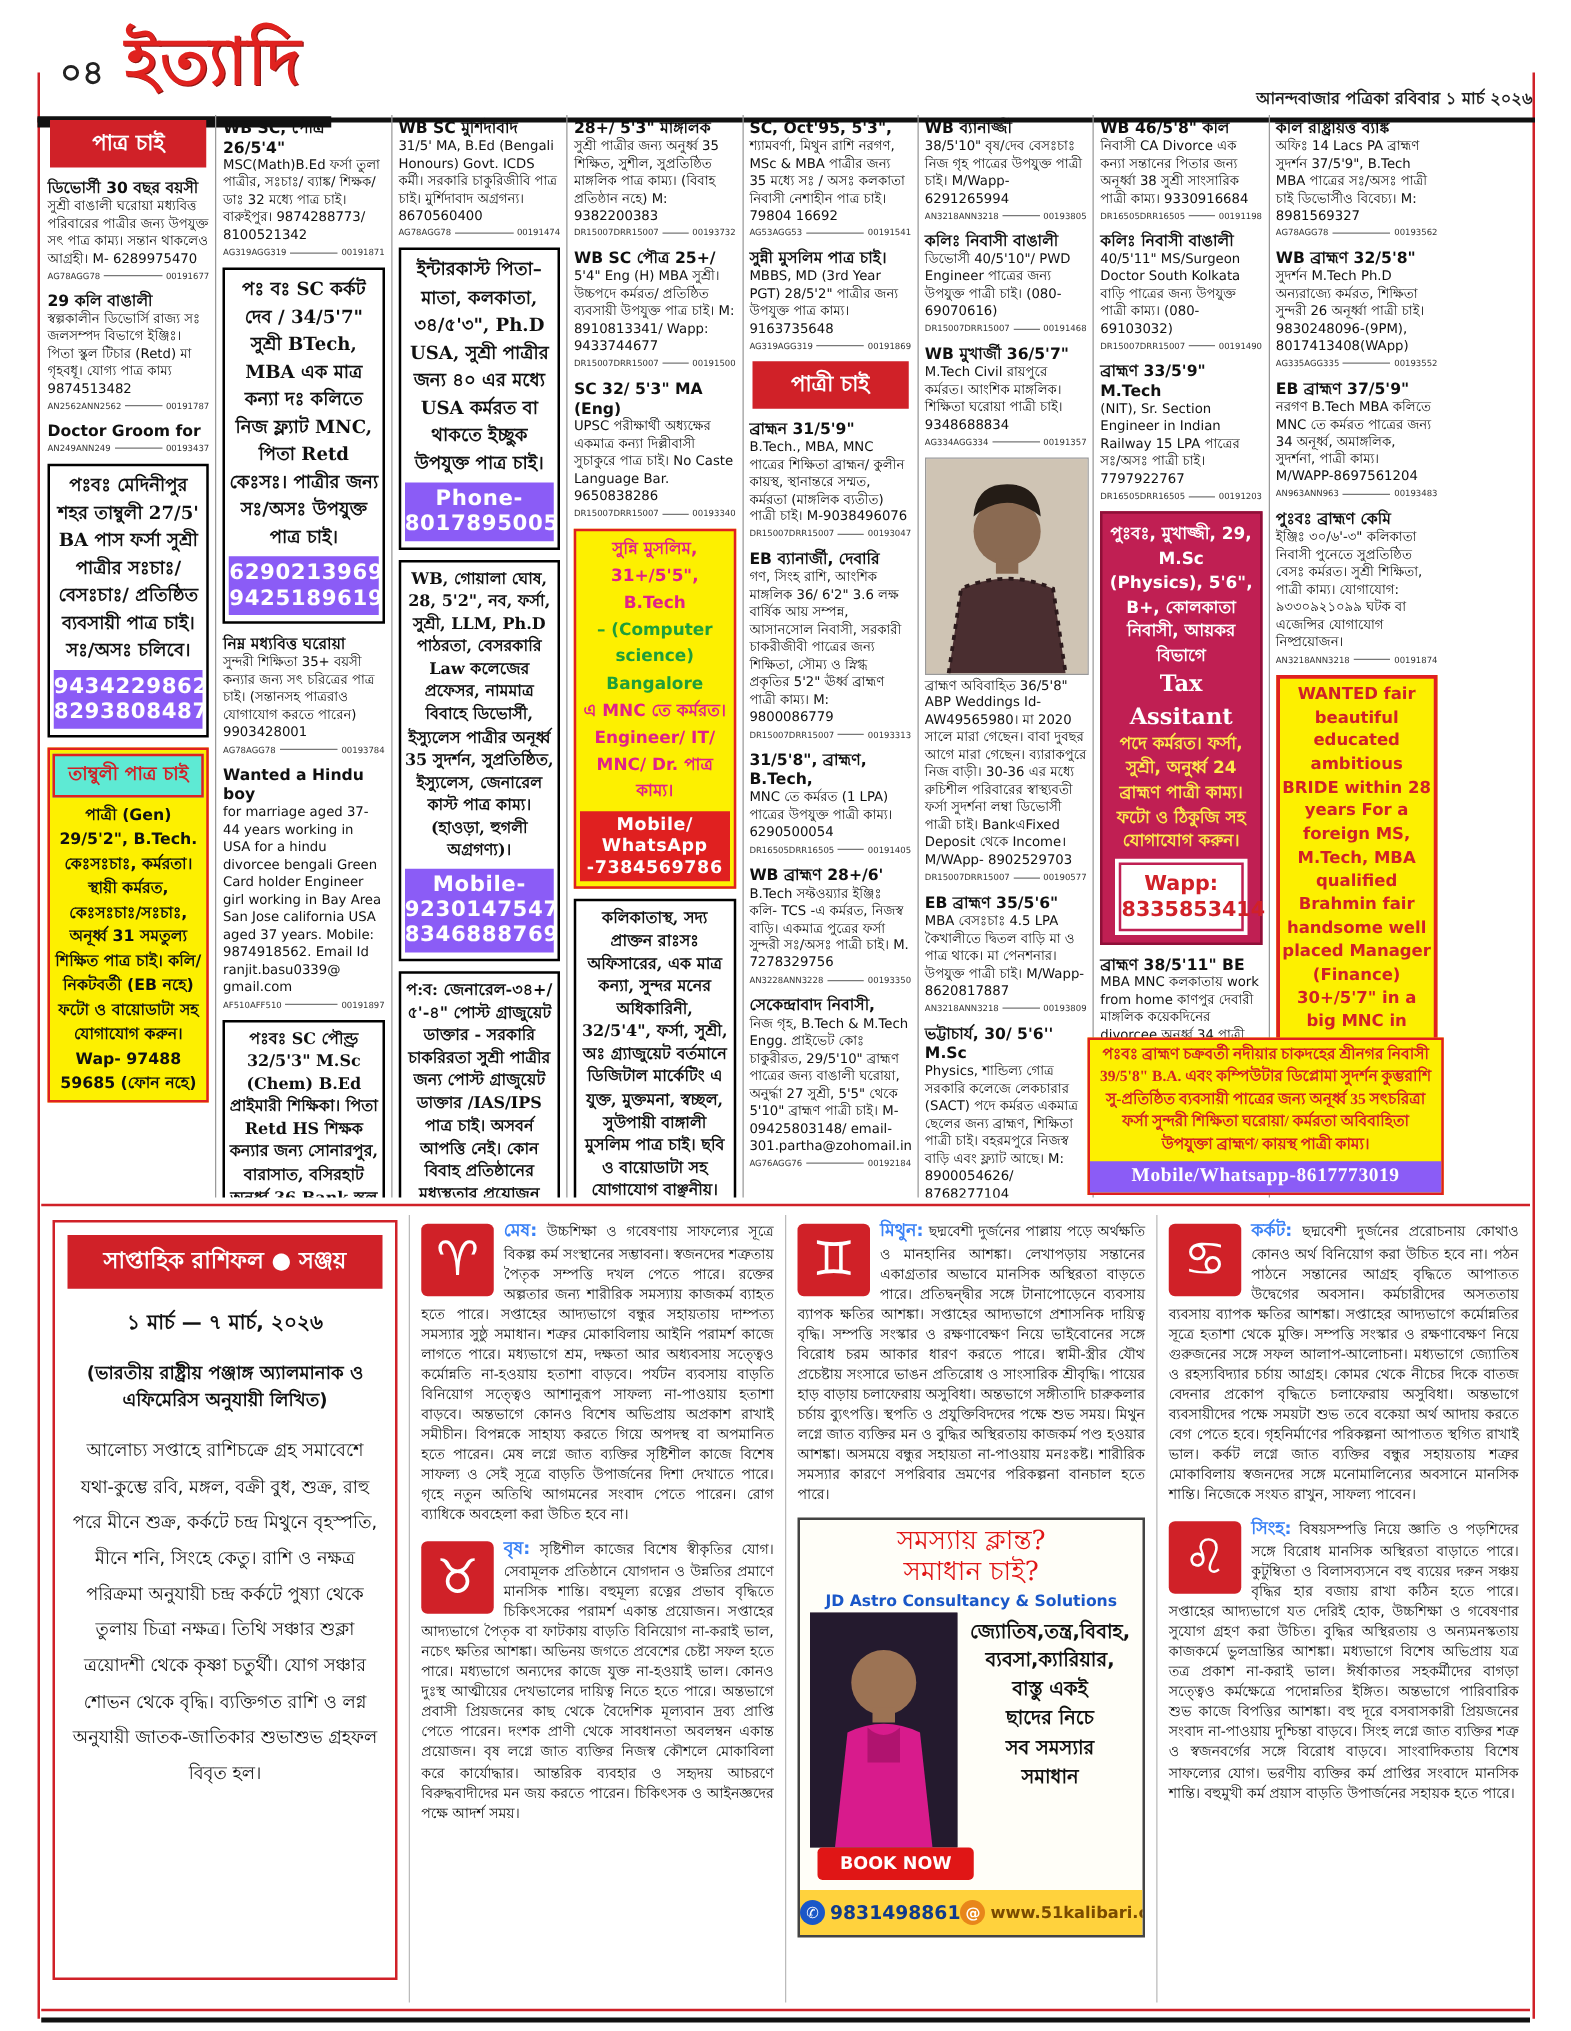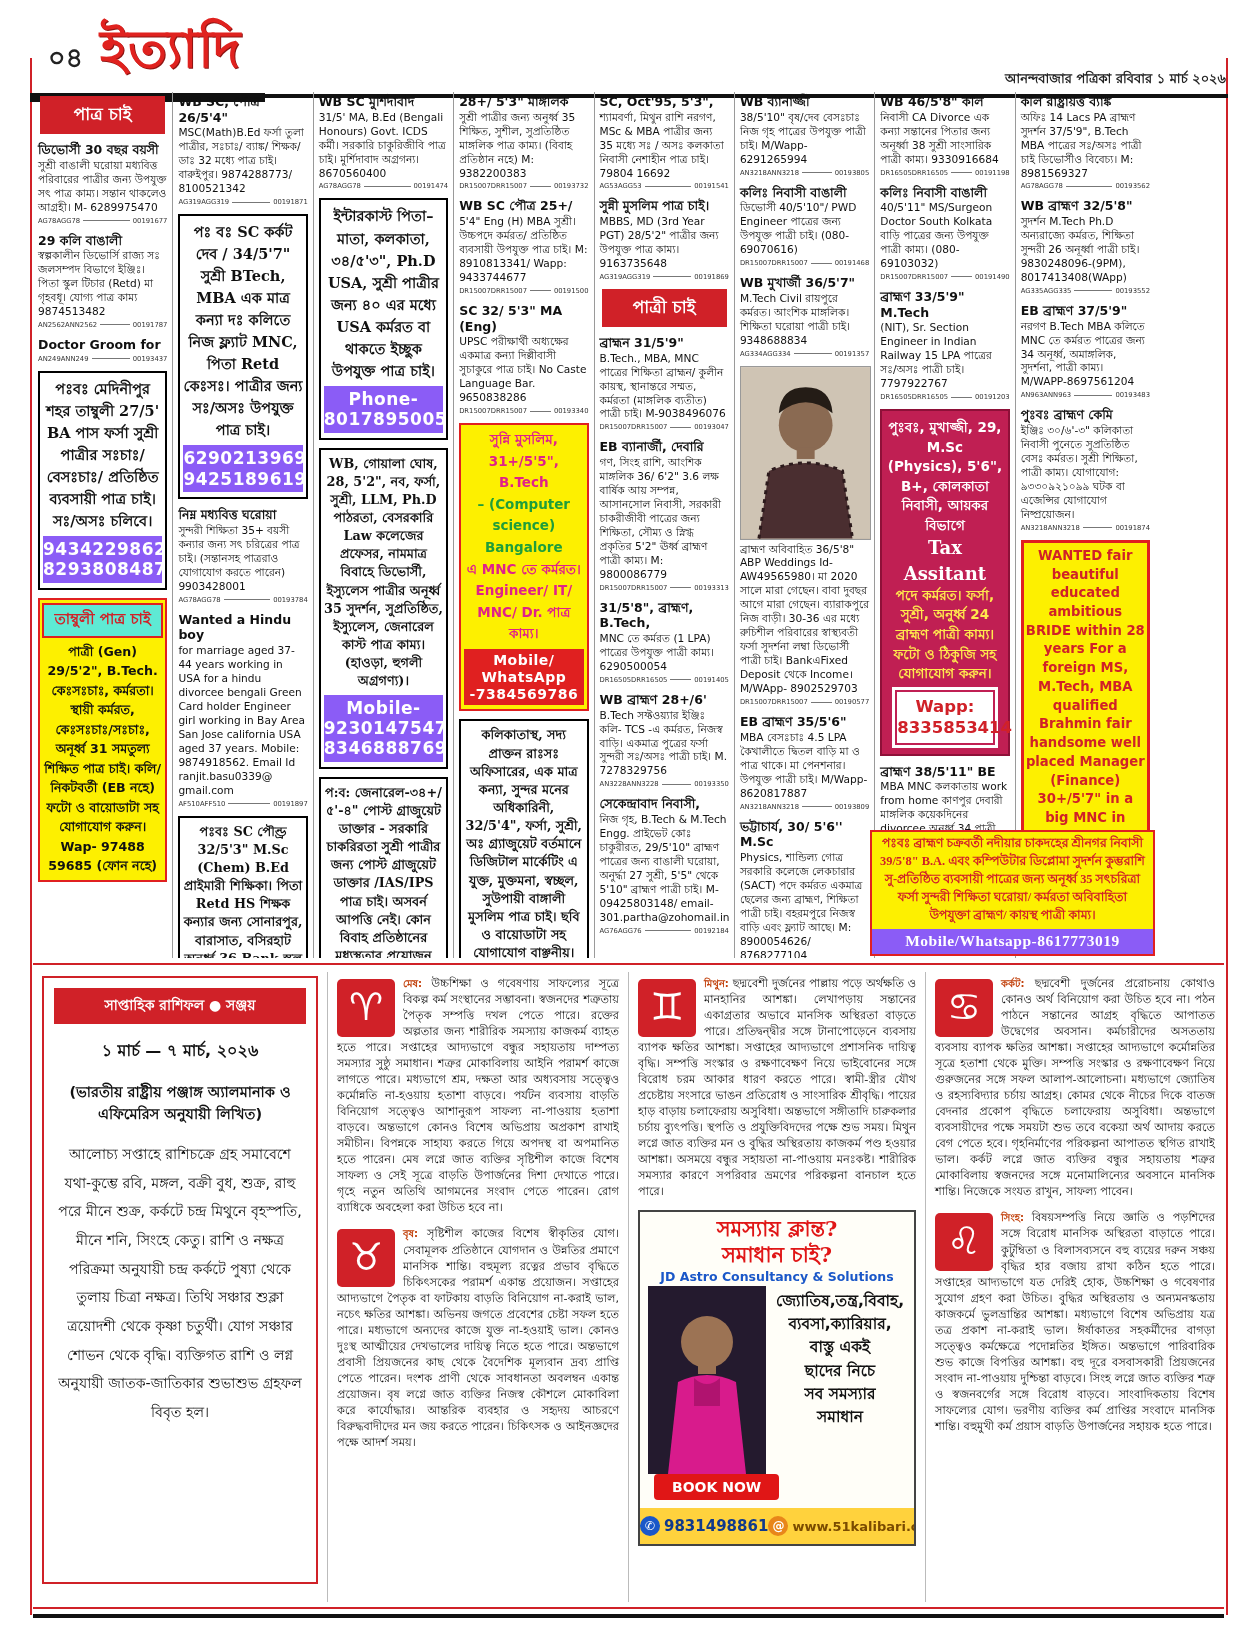--- a/index.html
+++ b/index.html
@@ -57,33 +57,33 @@
   .banner .bar{font-size:15.5px;margin-top:2px;}
 
   
   .horo-rule{position:absolute;left:33px;right:33px;top:963px;height:2px;background:#d02128;}
   .horoscope{position:absolute;left:33px;right:33px;top:972px;height:630px;display:flex;}
   .hcol{padding:4px 9px;border-left:1px solid #bbb;overflow:hidden;}
   .hcol:first-child{border-left:none;}
   .hc-intro{width:276px;}
   .hc-b{width:282px;}.hc-c{width:278px;}.hc-d{flex:1;}
   .intro-box{border:2px solid #d02128;height:608px;padding:10px 10px;box-sizing:border-box;}
-  .intro-head{background:#d02128;color:#fff;font-weight:bold;font-size:14px;text-align:center;padding:6px 0;}
+  .intro-head{background:#d02128;color:#fff;font-weight:bold;font-size:18px;text-align:center;padding:6px 0;}
   .intro-date{font-weight:bold;font-size:16px;text-align:center;margin-top:14px;}
   .intro-note{font-weight:bold;font-size:14.5px;text-align:center;margin-top:16px;line-height:1.55;}
   .intro-text{font-size:14.2px;text-align:center;margin-top:14px;line-height:2.02;}
   .h-sign{font-size:11.3px;line-height:1.42;text-align:justify;margin-bottom:10px;}
   .h-icon{float:left;width:58px;height:58px;background:#d02128;color:#fff;border-radius:5px;
           display:flex;align-items:center;justify-content:center;font-size:38px;margin:3px 8px 2px 0;}
-  .sig{color:#c2410c;font-weight:bold;font-size:10px;}
+  .sig{color:#3b82f6;font-weight:bold;font-size:14px;}
 
   
   .astro{border:2px solid #444;margin-top:4px;height:332px;position:relative;background:#fffef8;overflow:hidden;}
   .astro-top{text-align:center;padding-top:4px;}
-  .astro-l1,.astro-l2{color:#e01616;font-weight:bold;font-size:21px;line-height:1.2;
+  .astro-l1,.astro-l2{color:#e01616;font-weight:normal;font-size:21px;line-height:1.2;
       font-family:"DejaVu Serif","Liberation Serif",serif;}
   .astro-brand{color:#1a57c8;font-weight:bold;font-size:12.5px;margin-top:2px;}
   .astro-mid{display:flex;margin-top:2px;}
   .astro-photo{width:118px;height:188px;background:linear-gradient(#3a2d3f,#1d1626);position:relative;margin-left:8px;flex:none;}
   .astro-photo svg{position:absolute;width:100%;height:100%;}
   .svc-wrap{flex:1;text-align:center;padding-top:4px;}
   .svc{font-weight:bold;font-size:15.5px;line-height:1.5;color:#111;}
   .booknow{position:absolute;left:14px;bottom:44px;background:#e01616;color:#fff;font-weight:bold;
            font-size:14px;padding:5px 18px;border-radius:4px;}
   .astro-bot{position:absolute;left:0;right:0;bottom:0;height:36px;background:#ffd23d;

